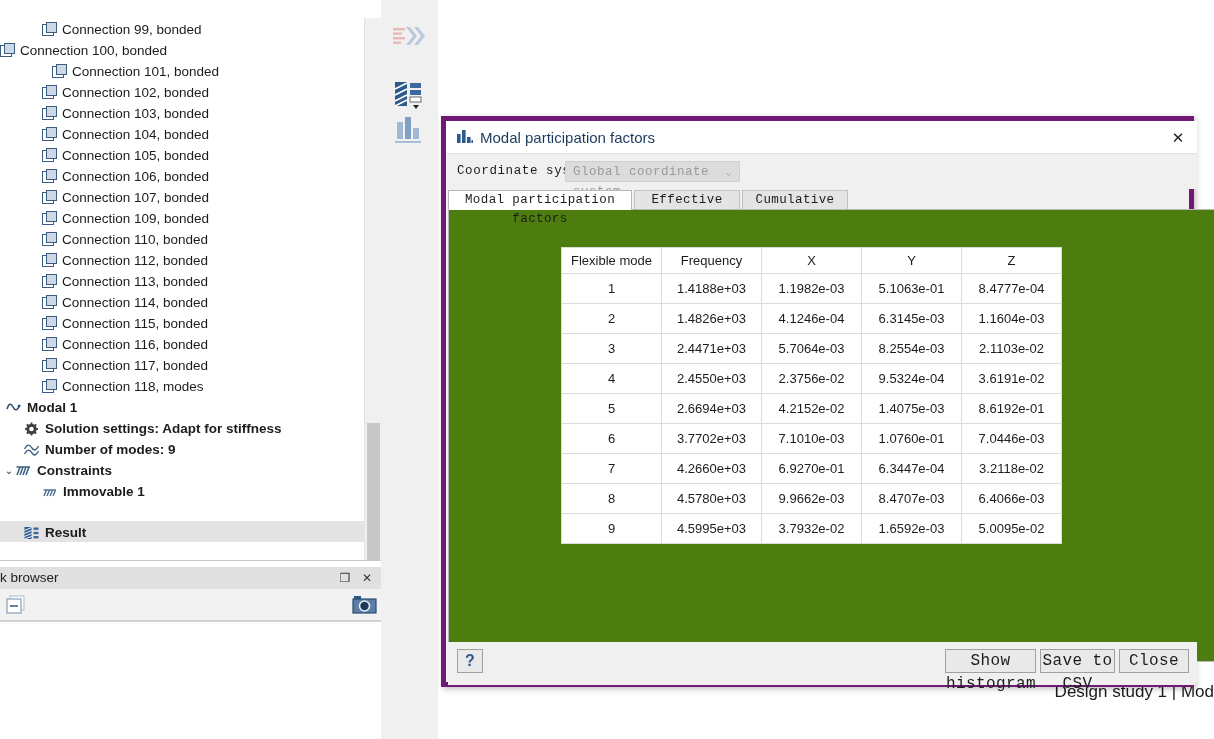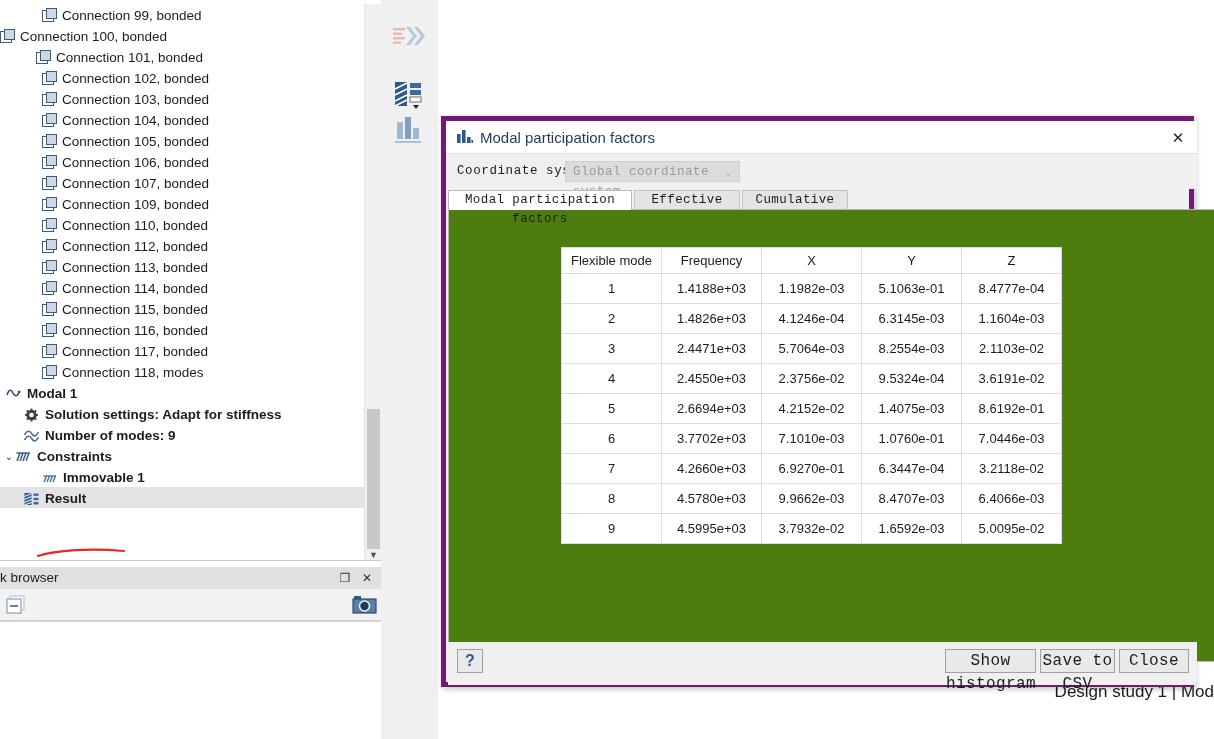--- a/index.html
+++ b/index.html
@@ -7,21 +7,21 @@
     margin: 0; padding: 0;
     width: 1214px; height: 739px;
     overflow: hidden;
     background: #ffffff;
     font-family: "Liberation Sans", sans-serif;
   }
   #root { position: relative; width: 1214px; height: 739px; background:#ffffff; }
 
   
   #tree-panel {
-    position: absolute; left: 0; top: 4px; width: 381px; height: 560px;
+    position: absolute; left: 0; top: 18px; width: 381px; height: 560px;
     background: #ffffff; overflow: hidden;
   }
   .tree-row {
     position: relative; height: 21px; line-height: 21px;
     font-size: 13.5px; color: #1c1c1c; white-space: nowrap;
     padding-left: 0;
   }
   .tree-row.selected { background: #e3e3e3; }
   .tree-label { vertical-align: middle; }
   .tree-label.bold { font-weight: bold; }
@@ -203,21 +203,21 @@
 </style>
 </head>
 <body>
 
 <div id="root">
 
   <div id="tree-panel">
     <div id="tree-items">
         <div class="tree-row" style="padding-left:42px;"><span class="ti icon-connection"></span><span class="tree-label">Connection 99, bonded</span></div>
         <div class="tree-row" style=""><span class="ti icon-connection"></span><span class="tree-label">Connection 100, bonded</span></div>
-        <div class="tree-row" style="padding-left:36px;"><span class="ti icon-connection"></span><span class="tree-label">Connection 101, bonded</span></div>
+        <div class="tree-row" style="padding-left:52px;"><span class="ti icon-connection"></span><span class="tree-label">Connection 101, bonded</span></div>
         <div class="tree-row" style="padding-left:42px;"><span class="ti icon-connection"></span><span class="tree-label">Connection 102, bonded</span></div>
         <div class="tree-row" style="padding-left:42px;"><span class="ti icon-connection"></span><span class="tree-label">Connection 103, bonded</span></div>
         <div class="tree-row" style="padding-left:42px;"><span class="ti icon-connection"></span><span class="tree-label">Connection 104, bonded</span></div>
         <div class="tree-row" style="padding-left:42px;"><span class="ti icon-connection"></span><span class="tree-label">Connection 105, bonded</span></div>
         <div class="tree-row" style="padding-left:42px;"><span class="ti icon-connection"></span><span class="tree-label">Connection 106, bonded</span></div>
         <div class="tree-row" style="padding-left:42px;"><span class="ti icon-connection"></span><span class="tree-label">Connection 107, bonded</span></div>
         <div class="tree-row" style="padding-left:42px;"><span class="ti icon-connection"></span><span class="tree-label">Connection 109, bonded</span></div>
         <div class="tree-row" style="padding-left:42px;"><span class="ti icon-connection"></span><span class="tree-label">Connection 110, bonded</span></div>
         <div class="tree-row" style="padding-left:42px;"><span class="ti icon-connection"></span><span class="tree-label">Connection 112, bonded</span></div>
         <div class="tree-row" style="padding-left:42px;"><span class="ti icon-connection"></span><span class="tree-label">Connection 113, bonded</span></div>
@@ -261,21 +261,21 @@
             </svg></span><span class="tree-label bold">Constraints</span></div>
         <div class="tree-row" style="padding-left:42px;"><span class="ti icon-hatch"><svg width="15" height="14" viewBox="0 0 15 14">
               <g stroke="#4a6f93" stroke-width="1.4">
                 <line x1="2" y1="11" x2="4.5" y2="5"></line>
                 <line x1="5" y1="11" x2="7.5" y2="5"></line>
                 <line x1="8" y1="11" x2="10.5" y2="5"></line>
                 <line x1="11" y1="11" x2="13.5" y2="5"></line>
                 <line x1="1.5" y1="5" x2="14" y2="5"></line>
               </g>
             </svg></span><span class="tree-label bold">Immovable 1</span></div>
-        <div class="tree-row selected" style="padding-left:24px;"><span class="ti icon-result"><svg width="15" height="14" viewBox="0 0 15 14">
+        <div class="tree-row selected" style="padding-left:24px;margin-top:20px;"><span class="ti icon-result"><svg width="15" height="14" viewBox="0 0 15 14">
               <rect x="0.5" y="1" width="7" height="12" fill="#2c5a8c"></rect>
               <g stroke="#ffffff" stroke-width="1">
                 <line x1="0.5" y1="4.5" x2="7.5" y2="1.5"></line>
                 <line x1="0.5" y1="7.5" x2="7.5" y2="4.5"></line>
                 <line x1="0.5" y1="10.5" x2="7.5" y2="7.5"></line>
                 <line x1="0.5" y1="13" x2="7.5" y2="10.5"></line>
               </g>
               <rect x="9.5" y="1.5" width="5" height="2.4" fill="#3a6a9e"></rect>
               <rect x="9.5" y="5.8" width="5" height="2.4" fill="#3a6a9e"></rect>
               <rect x="9.5" y="10" width="5" height="2.4" fill="#3a6a9e"></rect>

